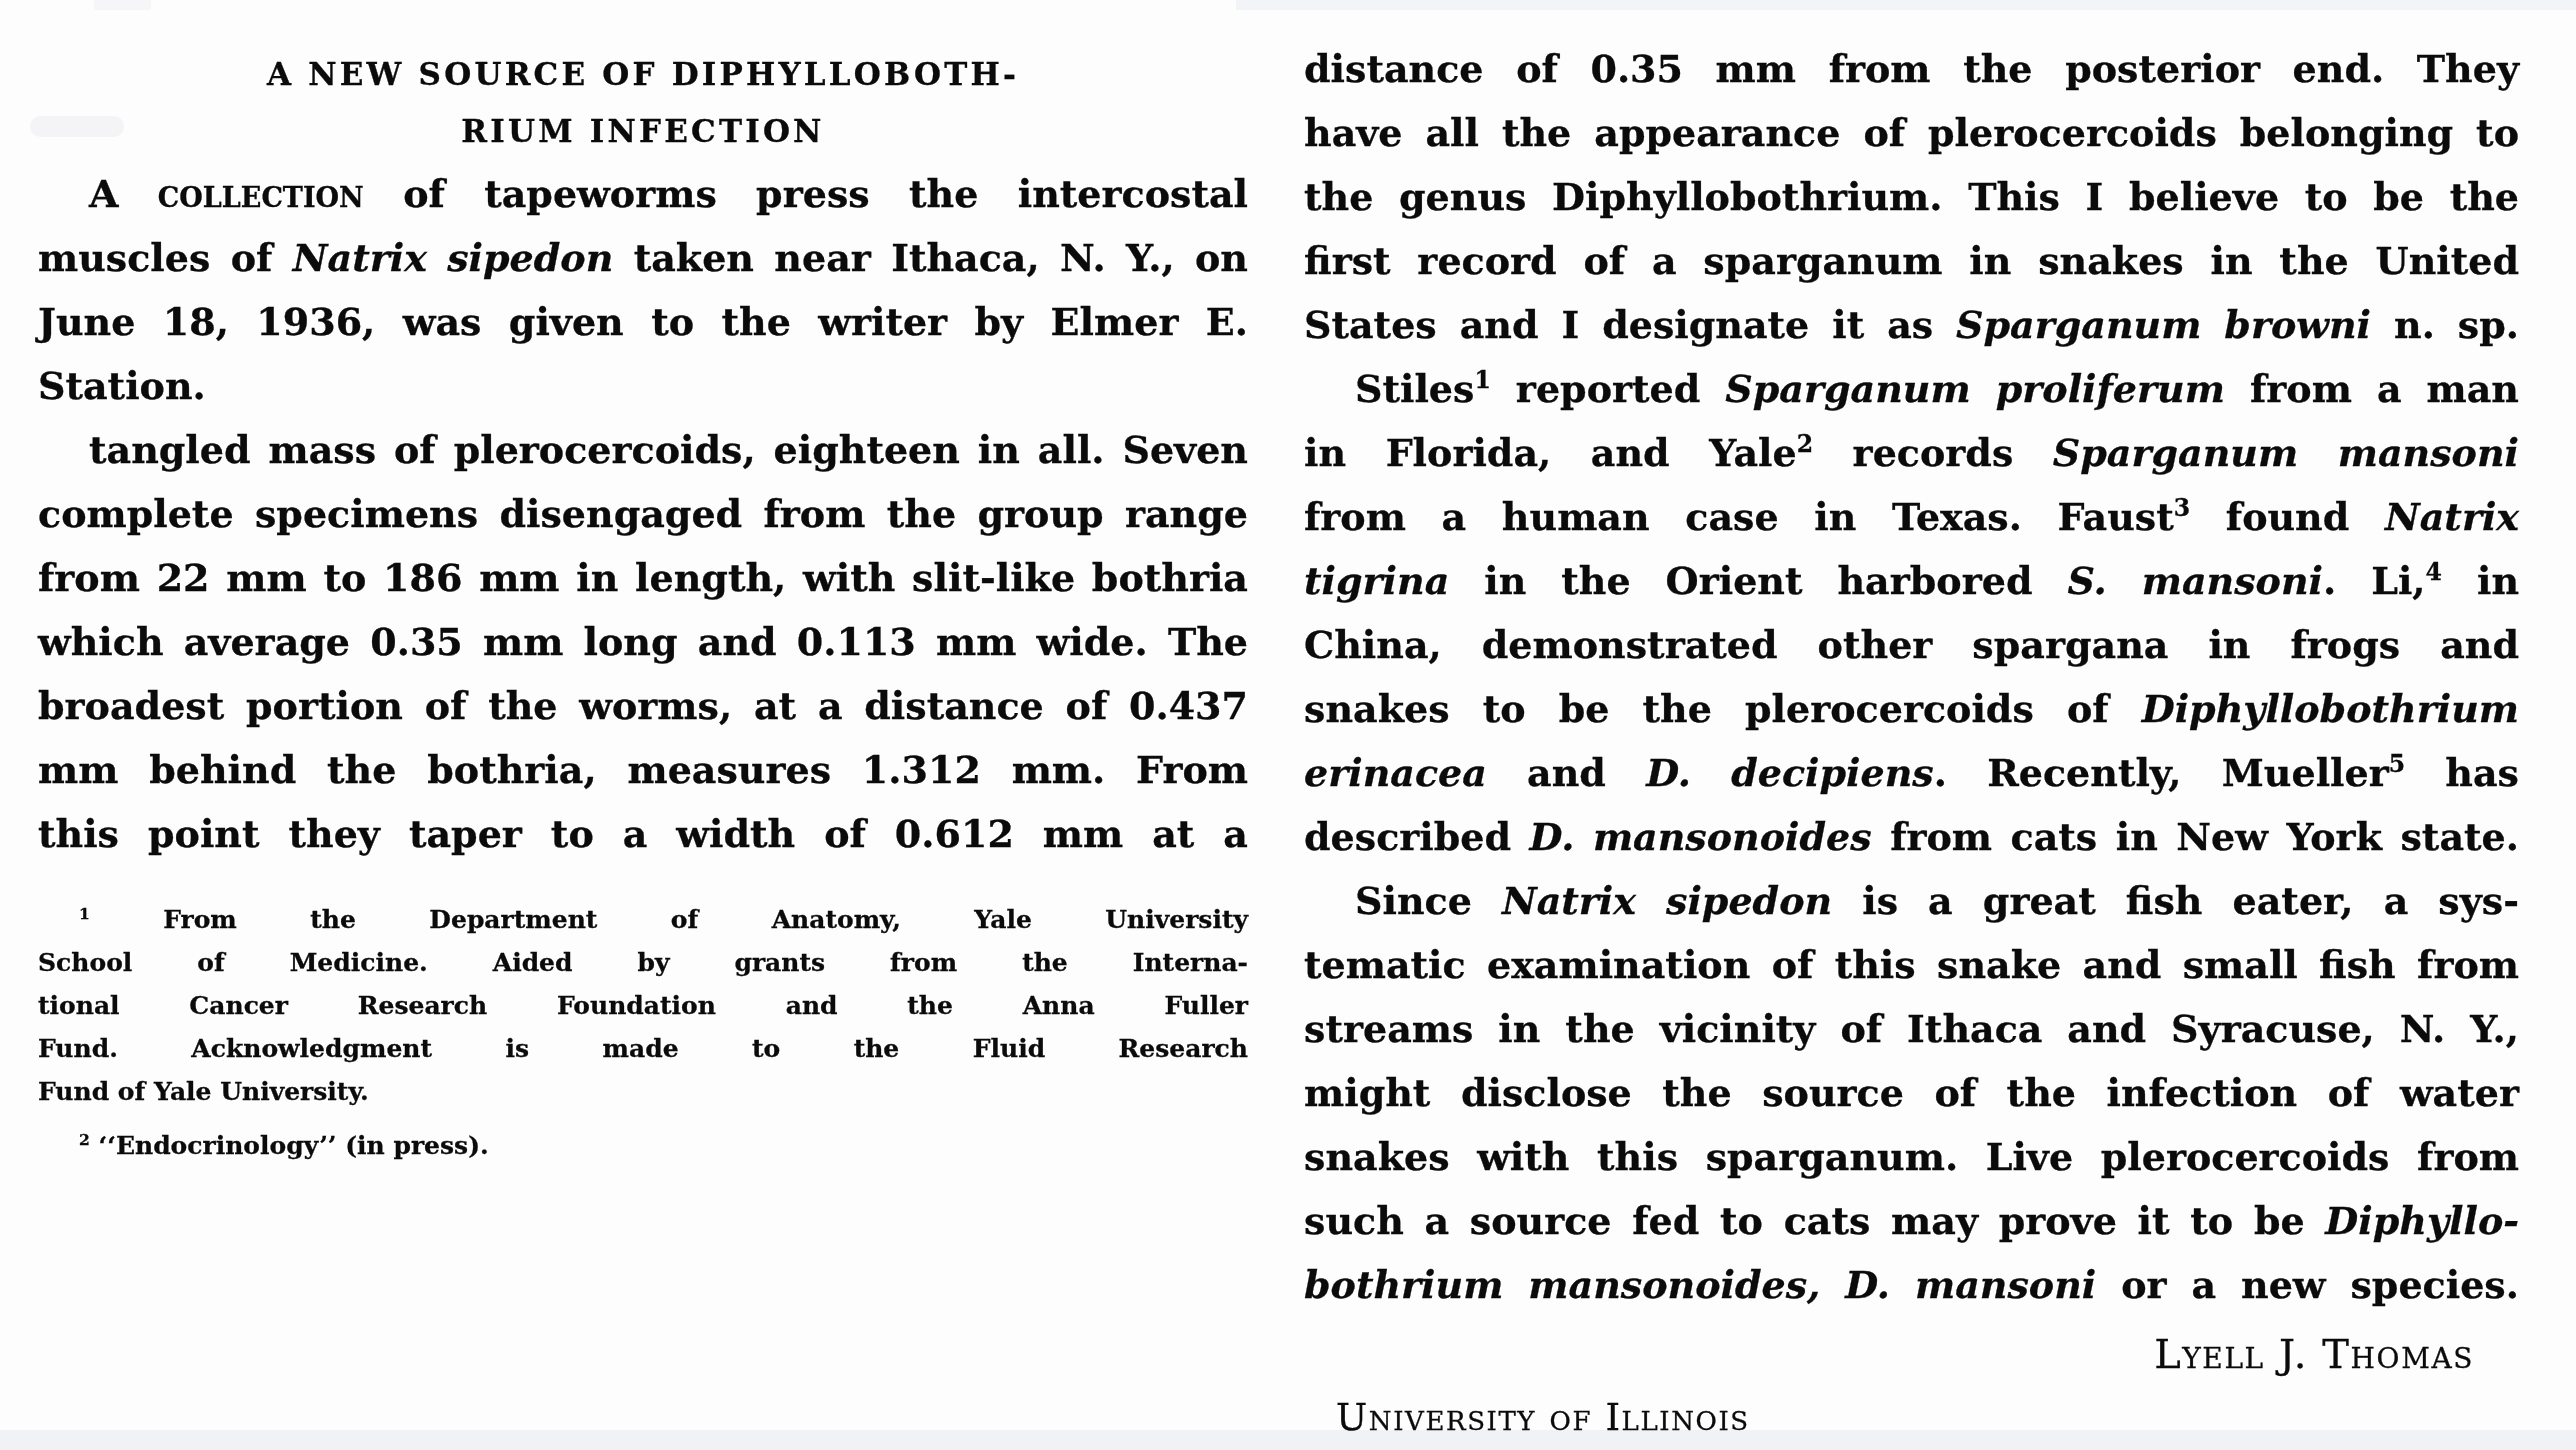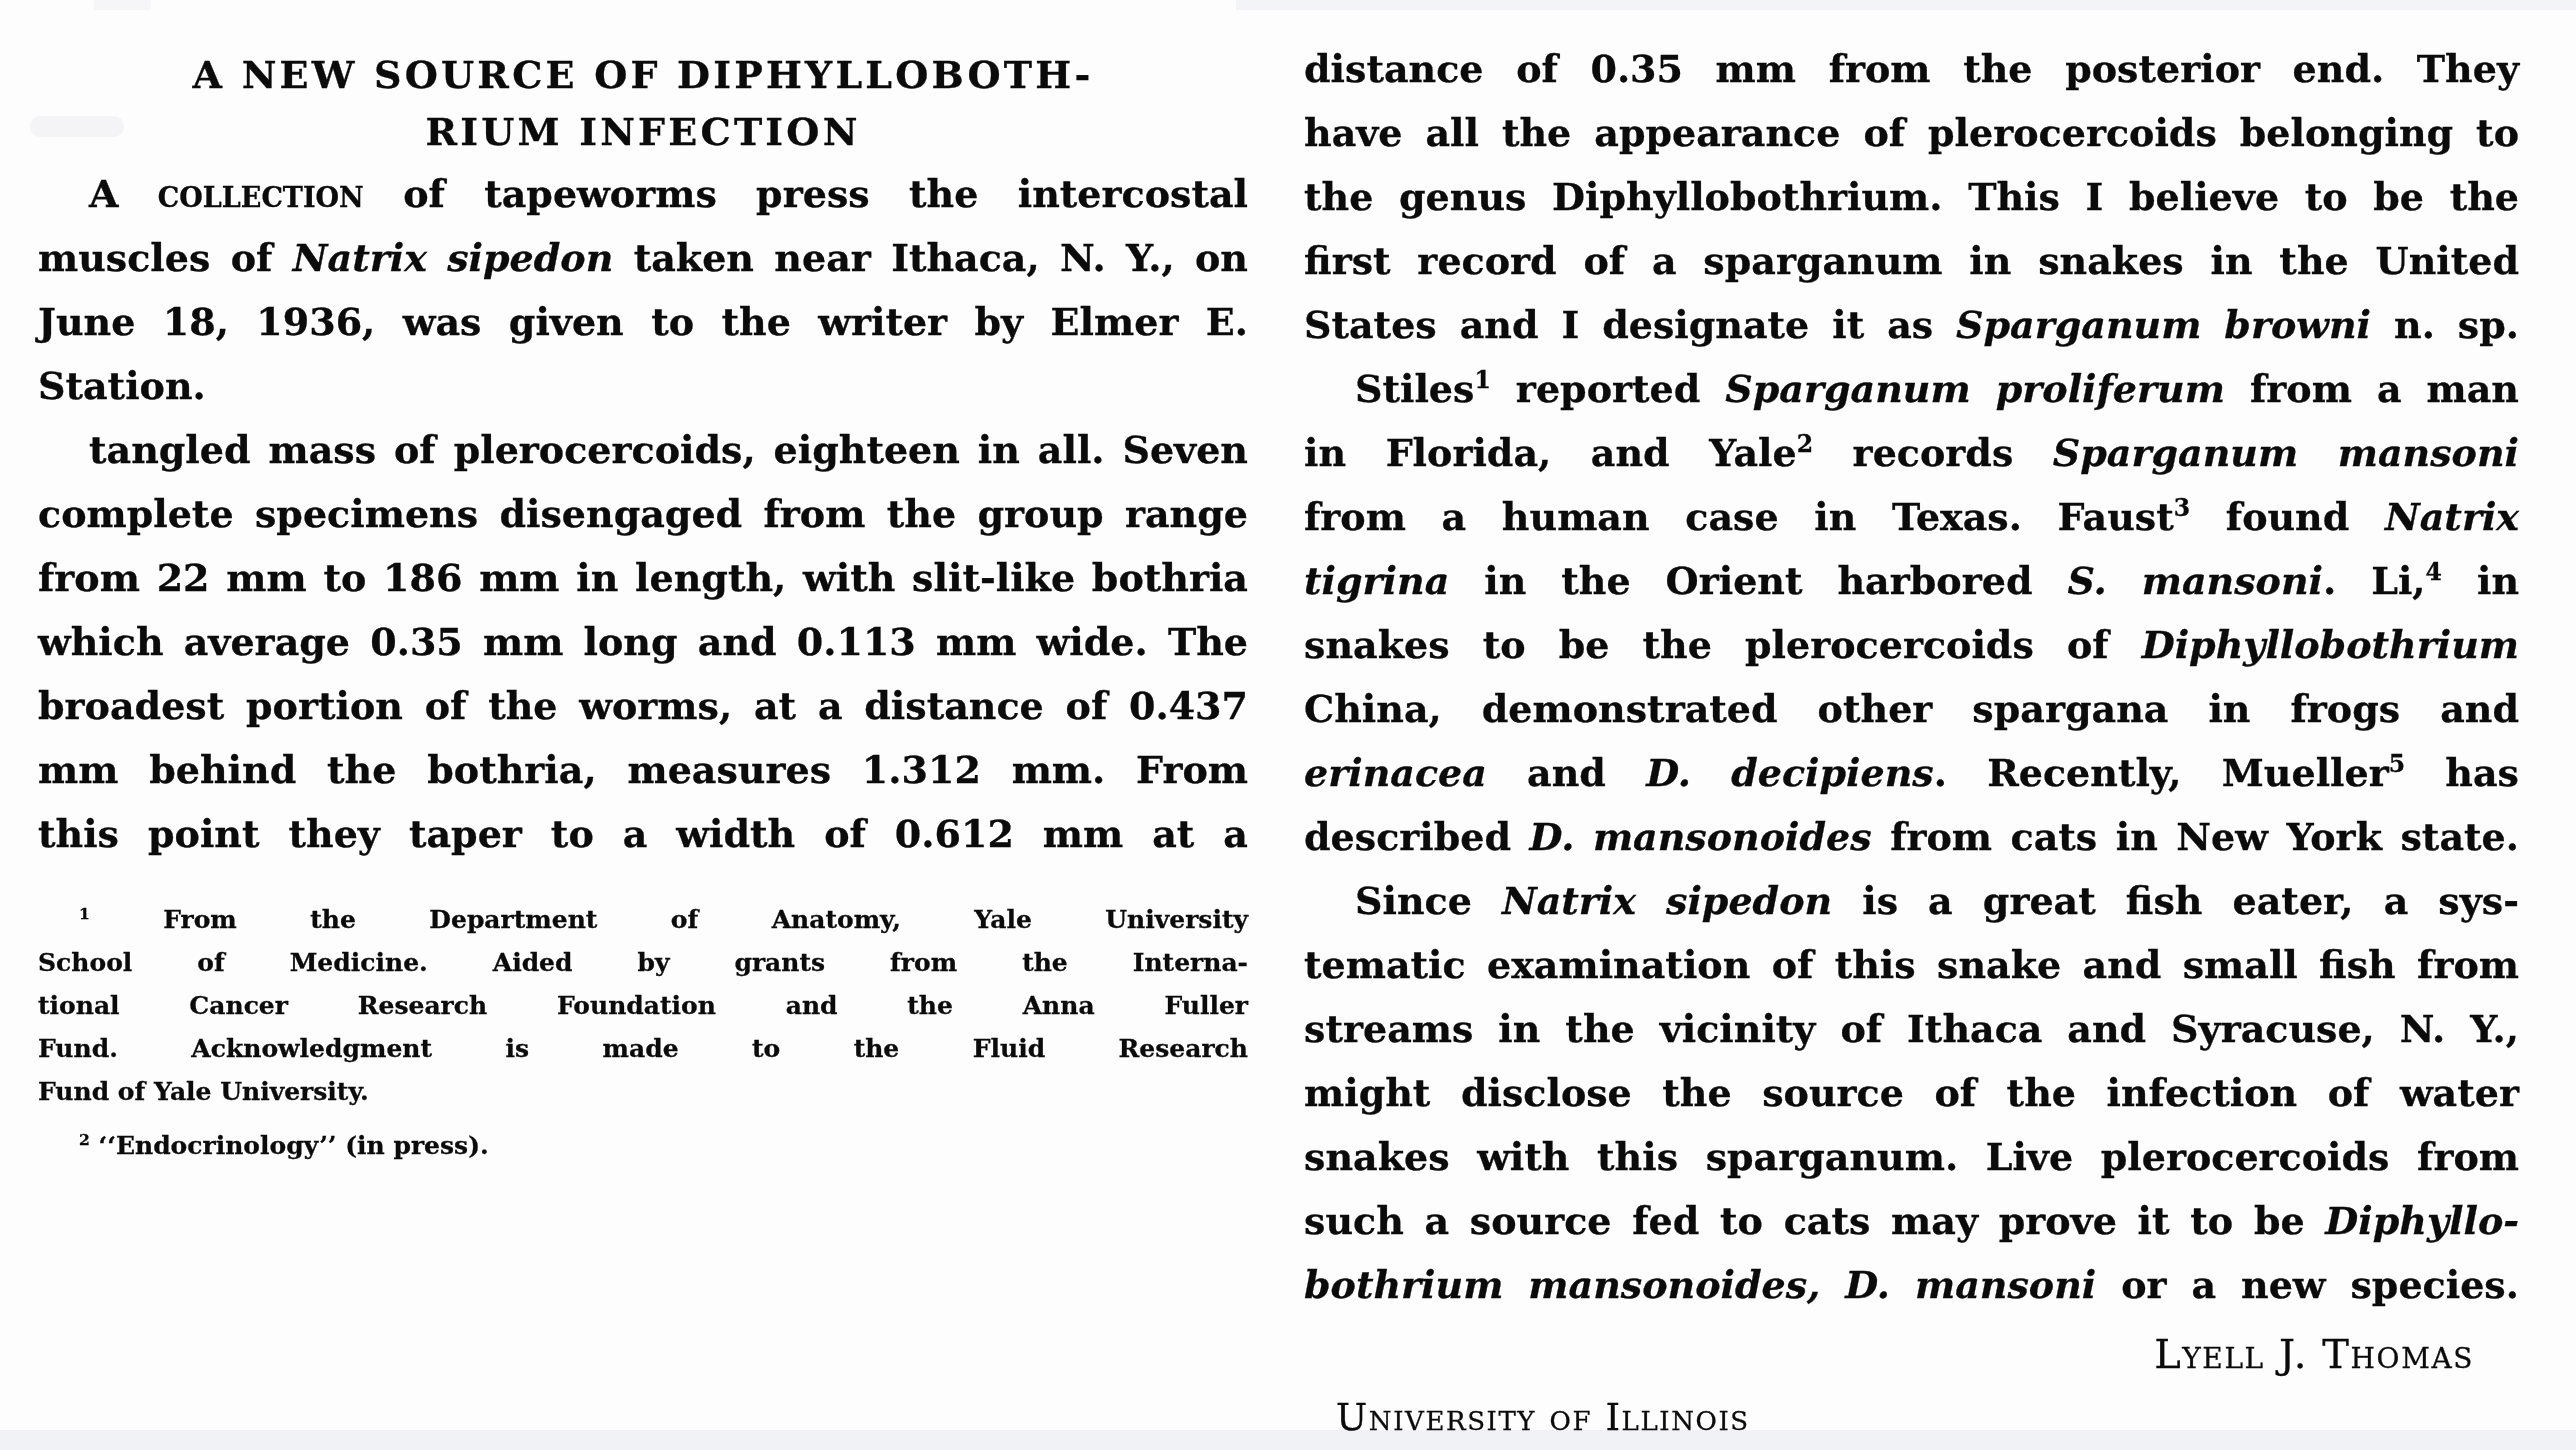--- a/index.html
+++ b/index.html
@@ -22,21 +22,21 @@
   .art-bottom-band { left: 0;      top: 1430px; width: 2576px; height: 20px; background: #f1f2f6; }
   .art-smudge      { left: 30px;   top: 116px;  width: 94px;  height: 20.7px; background: #f4f4f6; border-radius: 10.3px; }
 
   .col { position: absolute; top: 0; }
   .col-left  { left: 38px;   width: 1210px; }
   .col-right { left: 1304px; width: 1215px; }
 
   .title {
     margin: 0;
     padding-top: 46px;
-    font-size: 38px;
+    font-size: 31px;
     line-height: 57px;
     font-weight: bold;
     text-align: center;
     letter-spacing: 3.2px;
   }
   .body { font-size: 38px; line-height: 64px; }
   .col-left  .body { margin-top: 1.6px; }
   .col-right .body { padding-top: 37px; }
 
   .para { margin: 0; }
@@ -131,22 +131,22 @@
           <div class="line"><span>have all the appearance of plerocercoids belonging to</span></div>
           <div class="line"><span>the genus Diphyllobothrium. This I believe to be the</span></div>
           <div class="line"><span>first record of a sparganum in snakes in the United</span></div>
           <div class="line"><span>States and I designate it as </span><span class="seg-i">Sparganum browni</span><span> n. sp.</span></div>
         </div>
         <div class="para indent">
           <div class="line"><span>Stiles</span><span class="seg-sup">1</span><span> reported </span><span class="seg-i">Sparganum proliferum</span><span> from a man</span></div>
           <div class="line"><span>in Florida, and Yale</span><span class="seg-sup">2</span><span> records </span><span class="seg-i">Sparganum mansoni</span></div>
           <div class="line"><span>from a human case in Texas. Faust</span><span class="seg-sup">3</span><span> found </span><span class="seg-i">Natrix</span></div>
           <div class="line"><span class="seg-i">tigrina</span><span> in the Orient harbored </span><span class="seg-i">S. mansoni</span><span>. Li,</span><span class="seg-sup">4</span><span> in</span></div>
+          <div class="line"><span>China, demonstrated other spargana in frogs and</span></div>
           <div class="line"><span>snakes to be the plerocercoids of </span><span class="seg-i">Diphyllobothrium</span></div>
-          <div class="line"><span>China, demonstrated other spargana in frogs and</span></div>
           <div class="line"><span class="seg-i">erinacea</span><span> and </span><span class="seg-i">D. decipiens</span><span>. Recently, Mueller</span><span class="seg-sup">5</span><span> has</span></div>
           <div class="line"><span>described </span><span class="seg-i">D. mansonoides</span><span> from cats in New York state.</span></div>
         </div>
         <div class="para indent">
           <div class="line"><span>Since </span><span class="seg-i">Natrix sipedon</span><span> is a great fish eater, a sys-</span></div>
           <div class="line"><span>tematic examination of this snake and small fish from</span></div>
           <div class="line"><span>streams in the vicinity of Ithaca and Syracuse, N. Y.,</span></div>
           <div class="line"><span>might disclose the source of the infection of water</span></div>
           <div class="line"><span>snakes with this sparganum. Live plerocercoids from</span></div>
           <div class="line"><span>such a source fed to cats may prove it to be </span><span class="seg-i">Diphyllo-</span></div>

